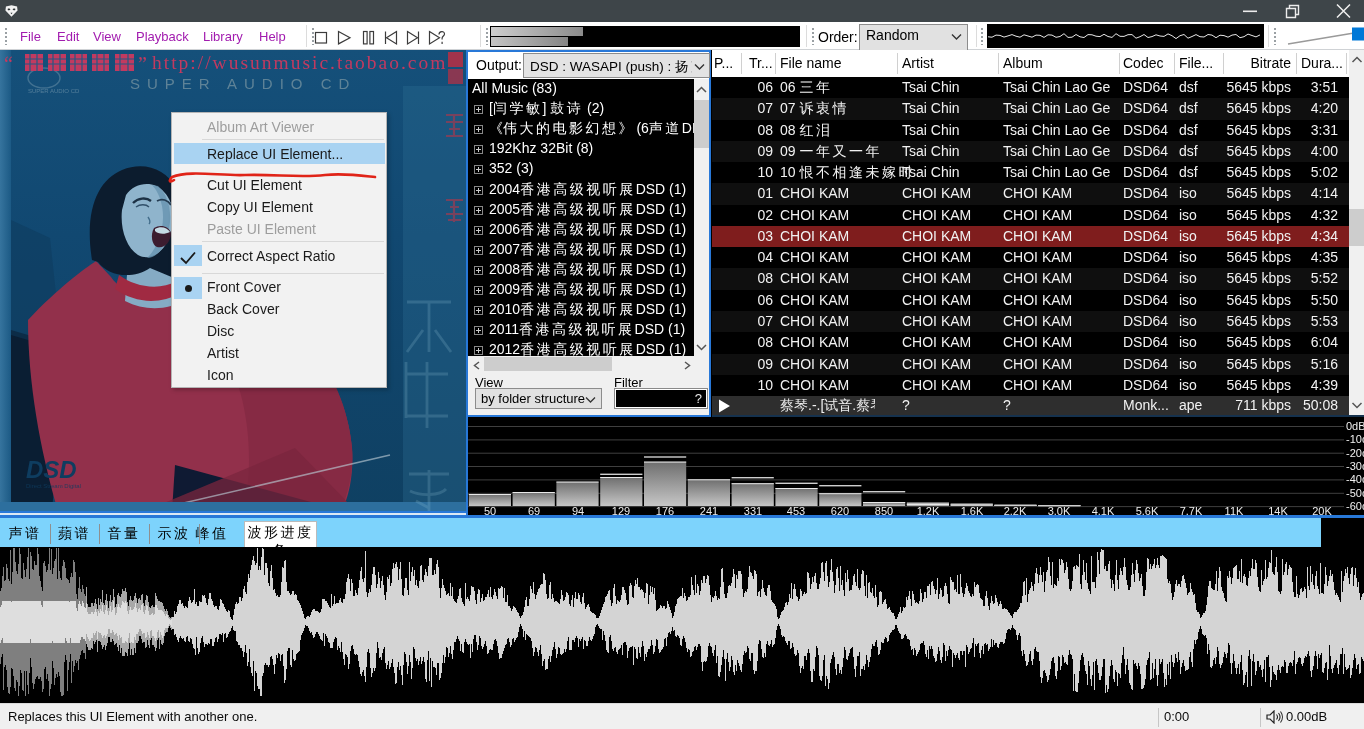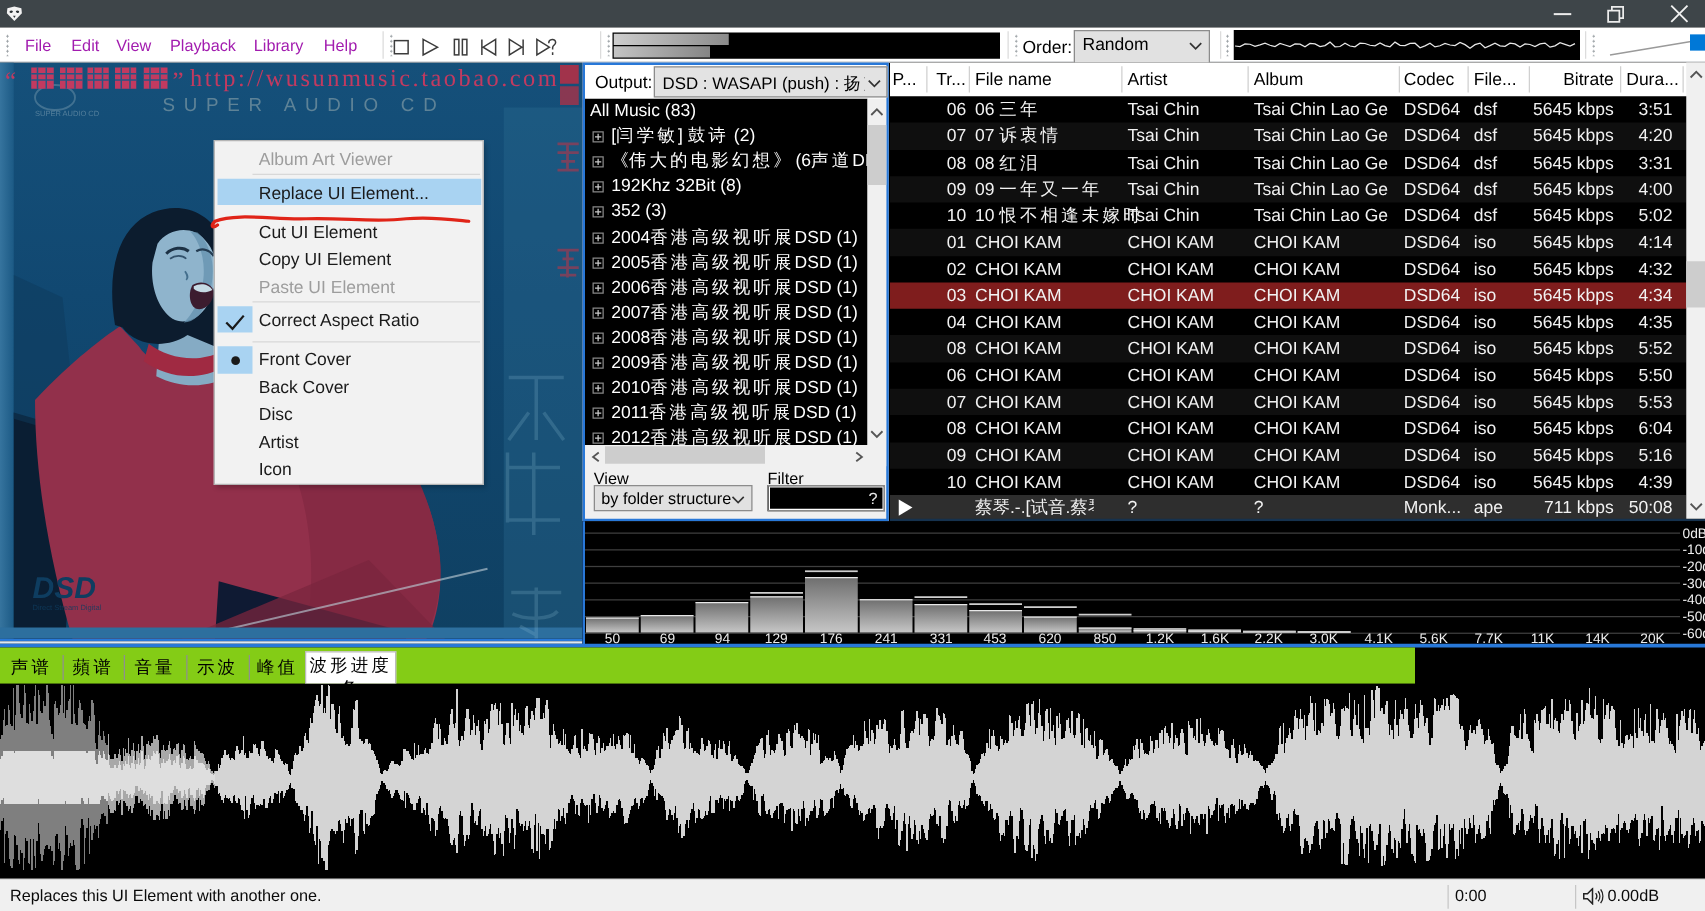--- a/index.html
+++ b/index.html
@@ -34,21 +34,21 @@
 #plheader{position:absolute;left:0;top:0;width:653px;height:27px;background:#fff;color:#000}
 #plheader span{position:absolute;top:5px}
 #plheader .dv{position:absolute;top:3px;width:1px;height:21px;background:#d0d0d0}
 .plrow{position:absolute;left:0;height:21.3px;width:637px;color:#f2f2f2}
 .plrow span{position:absolute;top:2px;white-space:nowrap}
 .c-tr{left:0;width:61px;text-align:right}.c-fn{left:68px}.c-ar{left:190px}.c-al{left:291px}
 .c-co{left:411px}.c-fi{left:467px}.c-br{left:440px;width:139px;text-align:right}.c-du{left:560px;width:66px;text-align:right}
 #plplaying{position:absolute;left:0;top:346px;width:637px;height:19.5px;background:#2e2e2e;color:#f2f2f2}
 #plplaying span{position:absolute;top:1px;white-space:nowrap}
 #spectrum{position:absolute;left:466px;top:417px;width:898px;height:100px;background:#000;border-left:2px solid #2878d8}#spectrum svg{margin-top:2px}
-#tabbar{position:absolute;left:0;top:518px;width:1132px;height:29px;background:#84cc16;font-size:14px;color:#000}
+#tabbar{position:absolute;left:0;top:518px;width:1321px;height:29px;background:#7dd3fc;font-size:14px;color:#000}
 .tab{position:absolute;top:7px;text-align:center}
 .tabdv{position:absolute;top:6px;width:1px;height:20px;background:#8f8f8f}
 #seltab{position:absolute;left:244px;top:3px;width:73px;height:26px;background:#fff;border:1px solid #bbb;border-bottom:none}
 #waveform{position:absolute;left:0;top:547px;width:1364px;height:156px;background:#000}
 #statusbar{position:absolute;left:0;top:703px;width:1364px;height:26px;background:#f0f0f0;font-size:13px;color:#0a0a0a;border-top:1px solid #dadada}
 .ssep{position:absolute;top:4px;width:1px;height:19px;background:#c6c6c6}
 #ctxmenu{position:absolute;left:171px;top:112px;width:216px;height:276px;background:#f2f2f2;border:1px solid #b5b5b5;font-size:14px;box-shadow:2px 2px 4px rgba(0,0,0,.25)}
 .cmi{position:absolute;left:35px;white-space:nowrap;color:#1a1a1a}
 .cmi.dis{color:#9d9d9d}
 .cmsep{position:absolute;left:30px;width:182px;height:1px;background:#d8d8d8}
@@ -567,21 +567,21 @@
       <text x="878" y="91.1" font-size="11" fill="#f0f0f0">-60dB</text>
 </svg></div>
 
 <div id="bluestrip"></div>
 <div id="tabbar">
  <div id="seltab"></div>
  <div class="tab" style="left:0;width:50px"><b>声谱</b></div>
  <div class="tab" style="left:50px;width:49px"><b>蘋谱</b></div>
  <div class="tab" style="left:99px;width:50px"><b>音量</b></div>
  <div class="tab" style="left:149px;width:50px"><b>示波</b></div>
- <div class="tab" style="left:199px;width:46px"><b>峰值</b></div>
+ <div class="tab" style="left:189px;width:46px"><b>峰值</b></div>
  <div class="tab" style="left:244px;width:73px;top:6px"><b>波形进度条</b></div>
  <div class="tabdv" style="left:50px"></div>
     <div class="tabdv" style="left:99px"></div>
  <div class="tabdv" style="left:149px"></div>
     <div class="tabdv" style="left:199px"></div>
 </div>
 
 <div id="waveform"><svg width="1364" height="156" viewBox="0 0 1364 156" shape-rendering="crispEdges">
 <path d="M0.5 44V117M1.5 41V110M2.5 29V107M3.5 20V143M4.5 34V120M5.5 33V118M6.5 17V123M7.5 21V140M8.5 32V146M9.5 34V147M10.5 3V140M11.5 37V121M12.5 25V122M13.5 1V129M14.5 1V141M15.5 15V144M16.5 24V133M17.5 27V135M18.5 17V149M19.5 1V139M20.5 7V123M21.5 31V126M22.5 32V143M23.5 16V144M24.5 23V124M25.5 30V149M26.5 22V124M27.5 10V138M28.5 1V147M29.5 32V126M30.5 5V111M31.5 9V120M32.5 22V136M33.5 23V142M34.5 14V137M35.5 18V132M36.5 18V130M37.5 1V129M38.5 7V132M39.5 29V132M40.5 34V130M41.5 40V134M42.5 44V145M43.5 16V142M44.5 14V122M45.5 19V120M46.5 25V132M47.5 23V127M48.5 17V134M49.5 1V149M50.5 23V142M51.5 2V137M52.5 27V114M53.5 21V121M54.5 14V138M55.5 12V131M56.5 1V127M57.5 32V130M58.5 1V125M59.5 24V129M60.5 31V145M61.5 33V149M62.5 19V149M63.5 13V148M64.5 15V115M65.5 21V108M66.5 31V113M67.5 32V144M68.5 33V123M69.5 36V115M70.5 30V107M71.5 26V136M72.5 30V114M73.5 13V125M74.5 15V119M75.5 25V113M76.5 47V116M77.5 52V114M78.5 41V123M79.5 30V112M80.5 42V108M81.5 45V104M82.5 38V103M83.5 42V106M84.5 47V106M85.5 49V112" stroke="#7f7f7f" stroke-width="1"></path>
 <path d="M86.5 40V97M87.5 57V100M88.5 60V103M89.5 60V103M90.5 60V103M91.5 56V101M92.5 56V102M93.5 59V94M94.5 56V97M95.5 52V95M96.5 57V93M97.5 62V105M98.5 51V94M99.5 58V94M100.5 52V95M101.5 55V98M102.5 43V102M103.5 56V100M104.5 58V98M105.5 53V103M106.5 47V99M107.5 54V96M108.5 61V90M109.5 54V90M110.5 48V95M111.5 55V95M112.5 53V92M113.5 42V94M114.5 50V98M115.5 60V97M116.5 57V96M117.5 48V100M118.5 46V104M119.5 49V98M120.5 50V106M121.5 47V101M122.5 42V109M123.5 44V109M124.5 44V109M125.5 41V105M126.5 45V106M127.5 55V109M128.5 59V102M129.5 53V96M130.5 49V108M131.5 53V102M132.5 54V108M133.5 53V108M134.5 49V101M135.5 46V106M136.5 51V96M137.5 56V96M138.5 52V94M139.5 51V89M140.5 53V89M141.5 48V92M142.5 47V96M143.5 56V95M144.5 59V95M145.5 53V101M146.5 48V100M147.5 49V93M148.5 55V98M149.5 60V101M150.5 61V93M151.5 59V91M152.5 58V98M153.5 60V98M154.5 60V100M155.5 46V104M156.5 49V101M157.5 52V93M158.5 54V91M159.5 54V102M160.5 55V93M161.5 55V97M162.5 56V98M163.5 59V96M164.5 62V89M165.5 64V86M166.5 62V85M167.5 64V85M168.5 68V81M169.5 70V79M170.5 71V81M171.5 70V83" stroke="#a8a8a8" stroke-width="1"></path>

